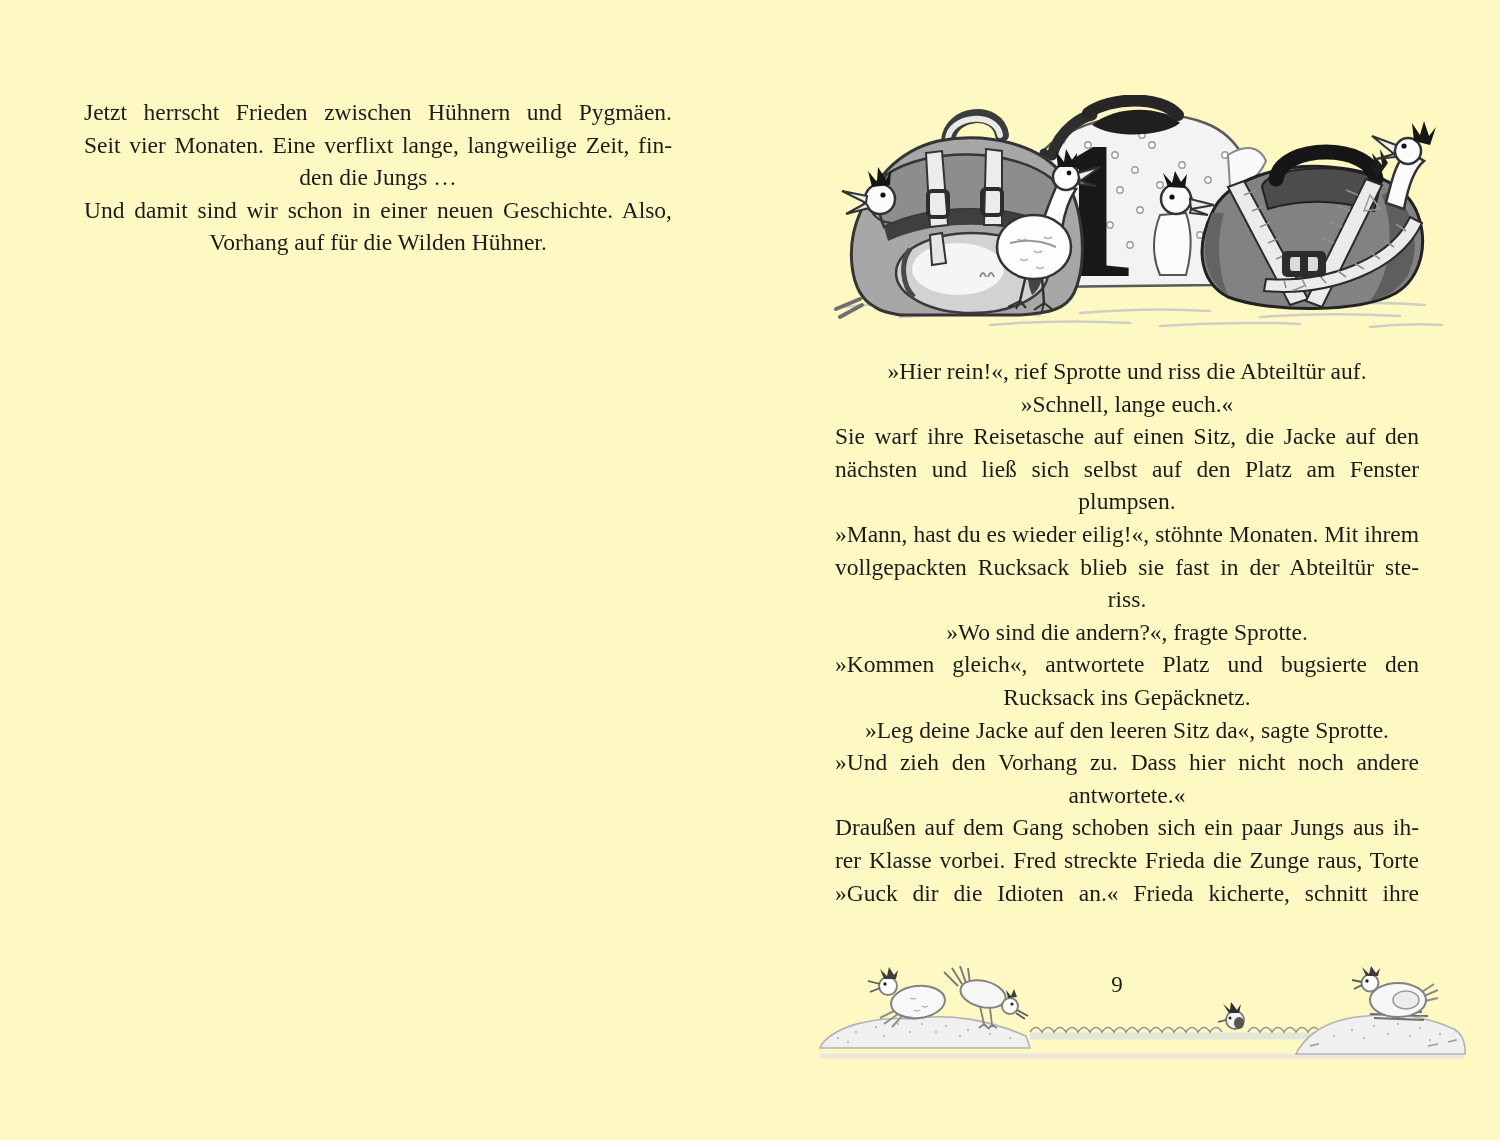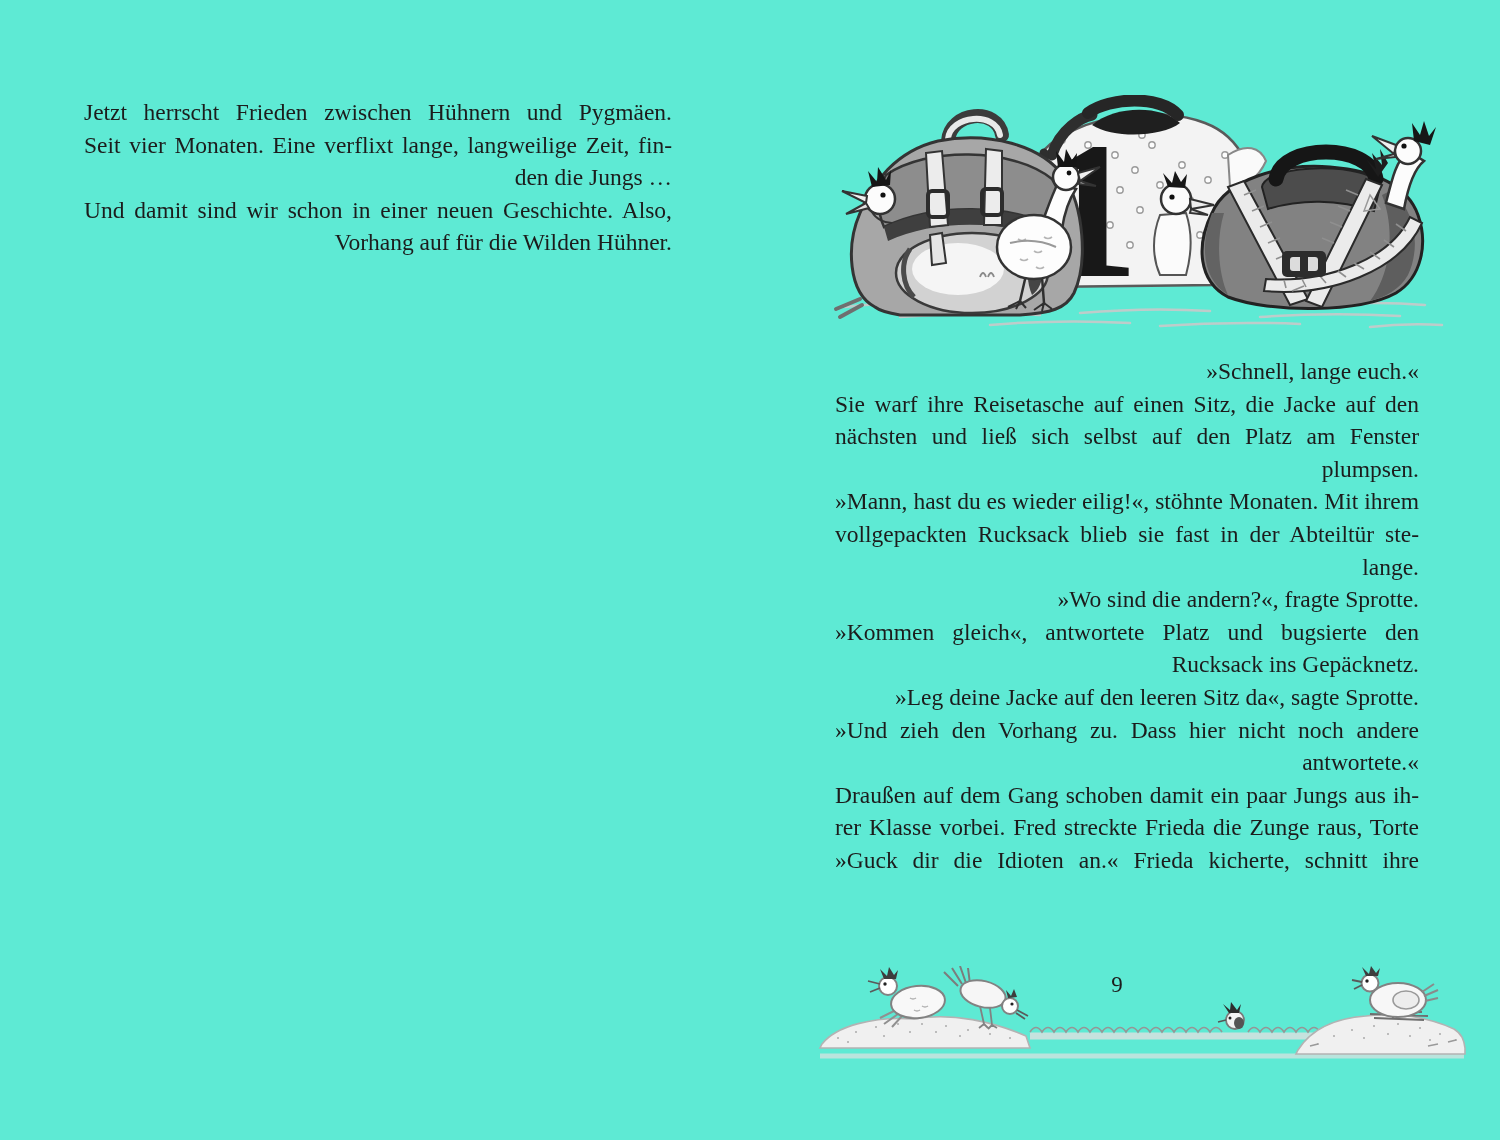--- a/index.html
+++ b/index.html
@@ -7,33 +7,33 @@
     padding: 0;
     width: 1500px;
     height: 1140px;
     background: #ffffff;
     overflow: hidden;
   }
   .spread {
     position: relative;
     width: 1500px;
     height: 1140px;
-    background: #5eead4;
+    background: #fef9c3;
     font-family: "Liberation Serif", "DejaVu Serif", serif;
     color: #1c1c1c;
   }
   .textblock {
     position: absolute;
     font-size: 23.5px;
     line-height: 32.6px;
     color: #1c1c1c;
   }
   #left-text  { left: 84px;  top: 96px;  width: 588px; }
   #right-text { left: 835px; top: 355px; width: 584px; }
-  .line { text-align: right; white-space: normal; }
+  .line { text-align: center; white-space: normal; }
   .line.just { text-align: justify; text-align-last: justify; }
   .illu { position: absolute; }
   #chapter-illu { left: 830px; top: 95px; width: 620px; height: 240px; }
   #footer-illu  { left: 818px; top: 966px; width: 648px; height: 100px; }
   .pagenum {
     position: absolute;
     left: 835px; top: 969px; width: 564px;
     text-align: center;
     font-size: 23px;
     line-height: 32px;
@@ -192,34 +192,35 @@
         <path d="M556 108 C562 84 566 66 578 56 L594 66 C584 74 578 92 574 114 Z" fill="#fcfcfc" stroke="#333" stroke-width="2.5"></path>
         <circle cx="578" cy="56" r="13" fill="#fcfcfc" stroke="#333" stroke-width="2.5"></circle>
         <path d="M584 46 L582 28 L590 40 L594 26 L599 41 L606 32 L600 50 Z" fill="#161616"></path>
         <path d="M566 50 L542 41 L564 59 Z" fill="#f0f0f0" stroke="#333" stroke-width="2"></path>
         <path d="M564 59 L546 64 L566 62 Z" fill="#e0e0e0" stroke="#333" stroke-width="2"></path>
         <circle cx="574" cy="51" r="2.6" fill="#111"></circle>
       </g>
     </svg>
 
     <div id="right-text" class="textblock">
+        <div class="line">»Hier rein!«, rief Sprotte und riss die Abteiltür auf.</div>
         <div class="line">»Schnell, lange euch.«</div>
         <div class="line just">Sie warf ihre Reisetasche auf einen Sitz, die Jacke auf den</div>
         <div class="line just">nächsten und ließ sich selbst auf den Platz am Fenster</div>
         <div class="line">plumpsen.</div>
         <div class="line just">»Mann, hast du es wieder eilig!«, stöhnte Monaten. Mit ihrem</div>
         <div class="line just">vollgepackten Rucksack blieb sie fast in der Abteiltür ste-</div>
-        <div class="line">lange.</div>
+        <div class="line">riss.</div>
         <div class="line">»Wo sind die andern?«, fragte Sprotte.</div>
         <div class="line just">»Kommen gleich«, antwortete Platz und bugsierte den</div>
         <div class="line">Rucksack ins Gepäcknetz.</div>
         <div class="line">»Leg deine Jacke auf den leeren Sitz da«, sagte Sprotte.</div>
         <div class="line just">»Und zieh den Vorhang zu. Dass hier nicht noch andere</div>
         <div class="line">antwortete.«</div>
-        <div class="line just">Draußen auf dem Gang schoben damit ein paar Jungs aus ih-</div>
+        <div class="line just">Draußen auf dem Gang schoben sich ein paar Jungs aus ih-</div>
         <div class="line just">rer Klasse vorbei. Fred streckte Frieda die Zunge raus, Torte</div>
         <div class="line just">»Guck dir die Idioten an.« Frieda kicherte, schnitt ihre</div>
       </div>
 
     <div class="pagenum">9</div>
 
     <svg id="footer-illu" class="illu" viewBox="0 0 648 100" aria-hidden="true">
       <path d="M2 90 H646" stroke="#e2e2e2" stroke-width="5" opacity="0.7"></path>
 
       <g>

